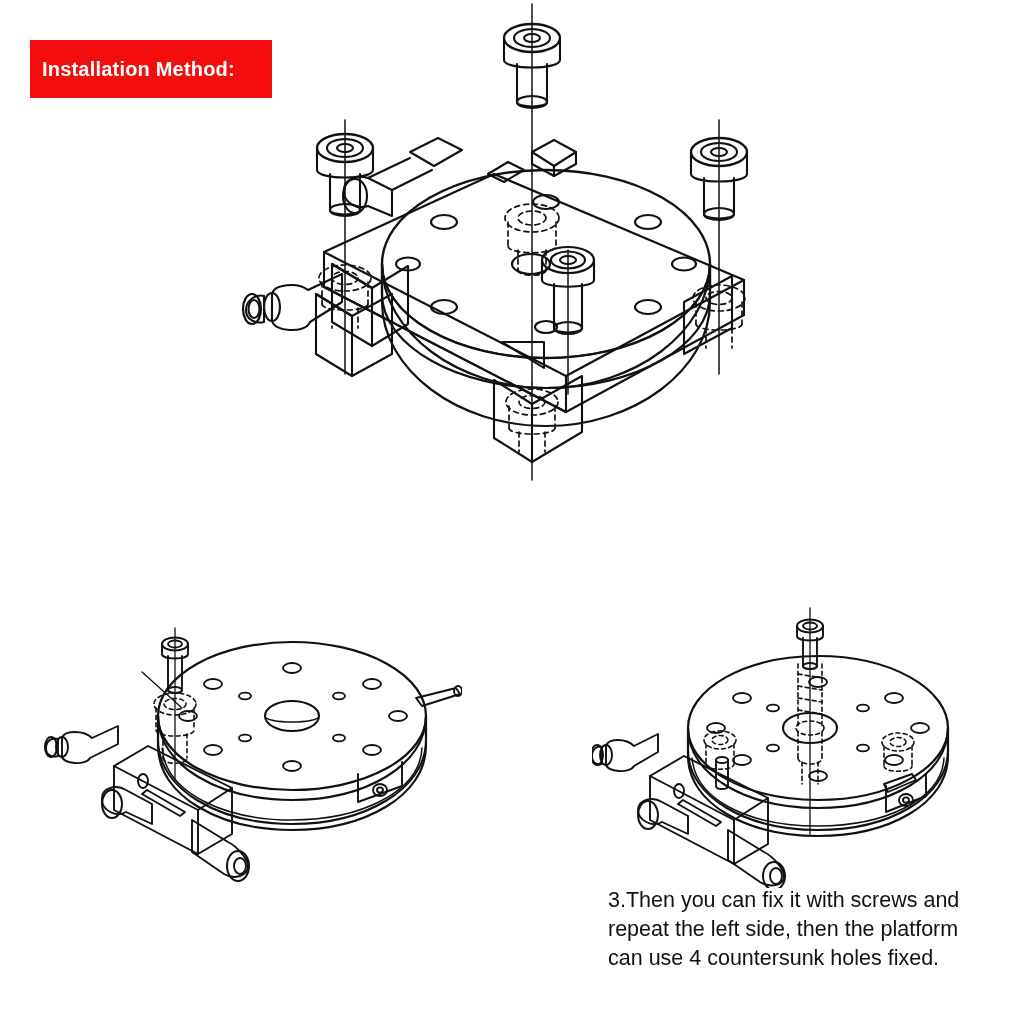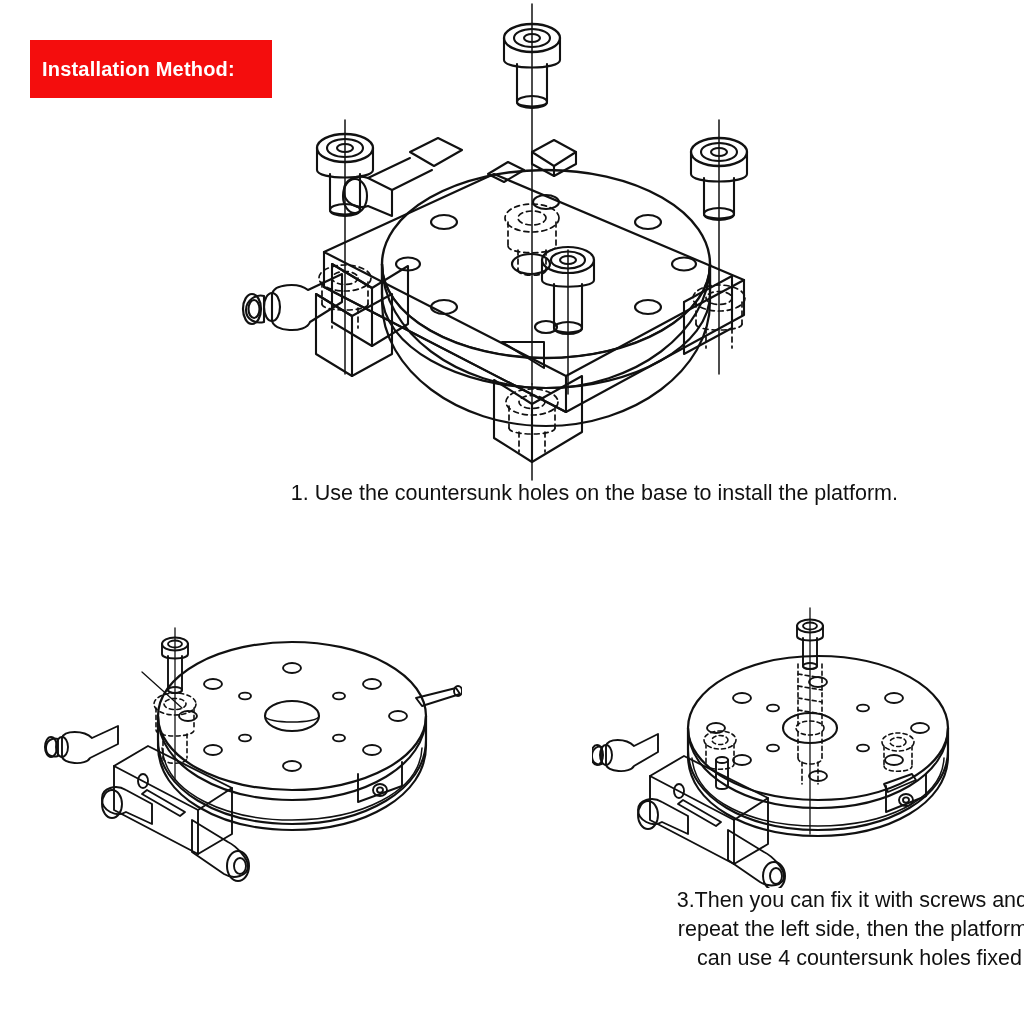--- a/index.html
+++ b/index.html
@@ -15,21 +15,20 @@
     font-family: "Liberation Sans", sans-serif;
     color: #000000;
   }
 
   #page {
     position: absolute;
     left: 0; top: 0;
     width: 892px;
     height: 1024px;
     background: #ffffff;
-    text-align: right;
   }
 
   
   .banner {
     position: absolute;
     left: 30px;
     top: 40px;
     width: 242px;
     height: 58px;
     background: #f40d0d;
@@ -242,21 +241,20 @@
           <ellipse cx="487" cy="150" rx="8" ry="4"></ellipse>
           <path d="M 459,150 L 459,172 C 459,182 515,182 515,172 L 515,150"></path>
           <path d="M 472,176 L 472,212 C 472,218 502,218 502,212 L 502,176"></path>
           <ellipse cx="487" cy="212" rx="15" ry="6"></ellipse>
         </g>
 
       </g>
     </svg>
   </div>
 
-  <div class="caption" id="cap-1">1. Use the countersunk holes on the base to install the platform.</div>
 
   <div class="fig" id="fig-2">
     <svg viewBox="0 0 420 290" xmlns="http://www.w3.org/2000/svg">
       <g fill="none" stroke="#111111" stroke-width="1.9" stroke-linecap="round" stroke-linejoin="round">
 
         <line x1="133" y1="30" x2="133" y2="182" stroke-width="1.3"></line>
 
         <path d="M 100,74 L 140,110" stroke-width="1.3"></path>
 
         <g>

